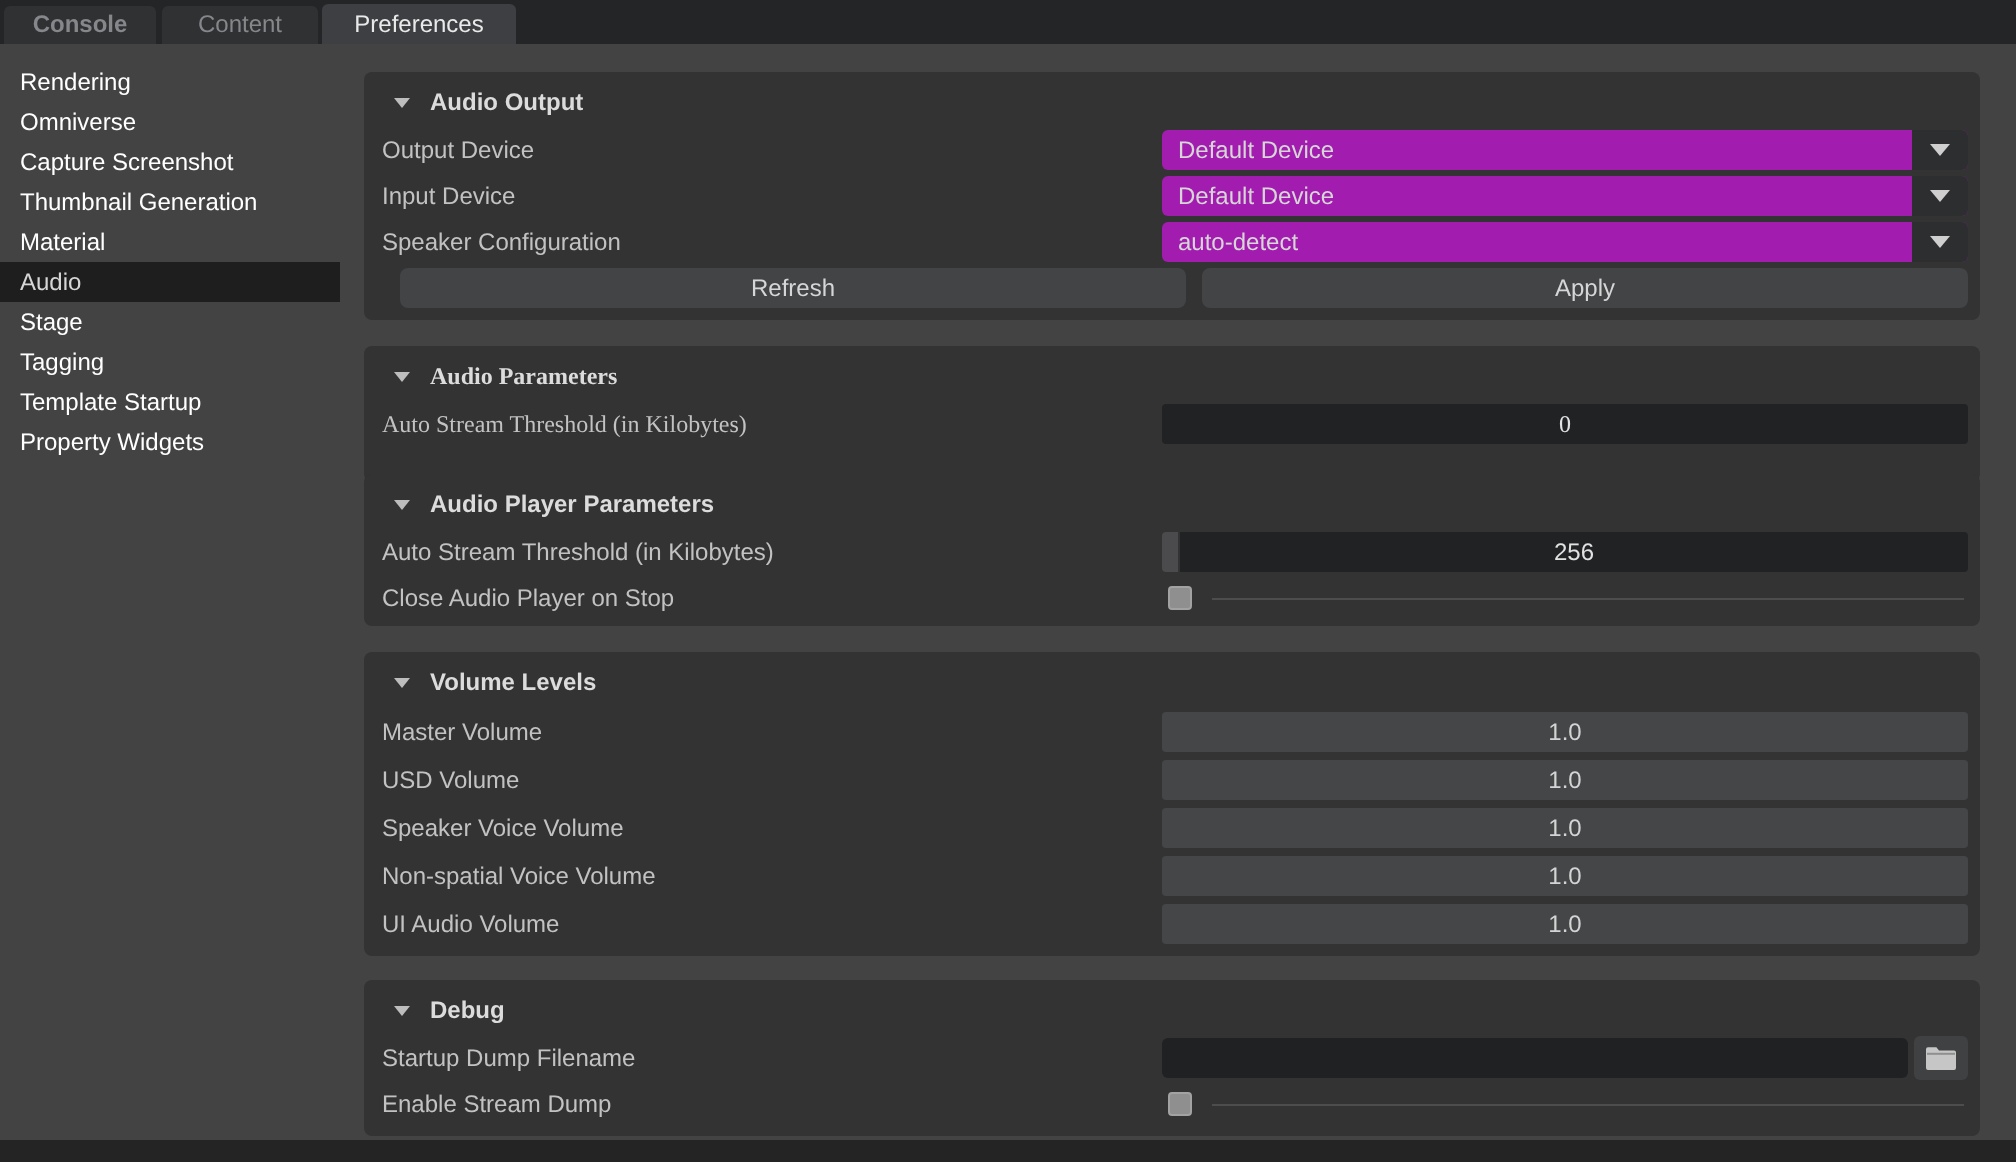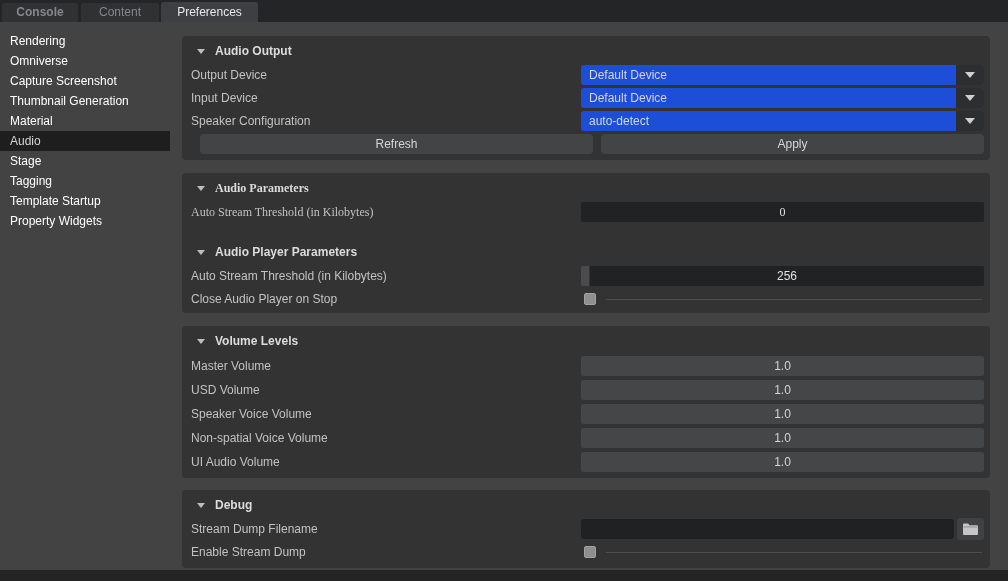--- a/index.html
+++ b/index.html
@@ -53,21 +53,21 @@
   }
   .panel-title { font-weight:bold; color:#dcdcdc; }
 
   .row { display:flex; align-items:center; height:20px; margin-top:3px; }
   .panel-4 .row { margin-top:4px; }
   .row-label { flex:0 0 393px; color:#c2c2c2; padding-left:3px; white-space:nowrap; }
   .row-control { flex:1; display:flex; align-items:center; height:20px; }
 
   
   .dropdown {
-    flex:1; height:20px; background:#1d4ed8; border-radius:3px;
+    flex:1; height:20px; background:#a21caf; border-radius:3px;
     display:flex; align-items:center; cursor:default;
   }
   .dropdown-text { flex:1; color:#d6d6d6; padding-left:8px; white-space:nowrap; }
   .dropdown-arrow {
     width:28px; height:20px; background:#2c2e30; border-radius:0 3px 3px 0;
     display:flex; align-items:center; justify-content:center;
   }
   .dd-tri {
     width:0; height:0;
     border-left:5px solid transparent; border-right:5px solid transparent;
@@ -254,21 +254,21 @@
     </div>
   </div>
 </div>
 
 <div class="panel panel-5">
   <div class="panel-header">
     <span class="tri-down"></span>
     <span class="panel-title">Debug</span>
   </div>
   <div class="row">
-    <span class="row-label">Stream Dump Filename</span>
+    <span class="row-label">Startup Dump Filename</span>
     <div class="row-control">
       <div class="file-input"></div>
       <div class="folder-btn">
         <svg width="15" height="12" viewBox="0 0 15 12">
           <path d="M0 1.6 Q0 0.6 1 0.6 H5.2 L6.5 2.2 H14 Q15 2.2 15 3.2 V11 Q15 12 14 12 H1 Q0 12 0 11 Z" fill="#c6c6c6"></path>
           <rect x="0.5" y="3.4" width="14" height="1" fill="#8f8f8f"></rect>
         </svg>
       </div>
     </div>
   </div>

